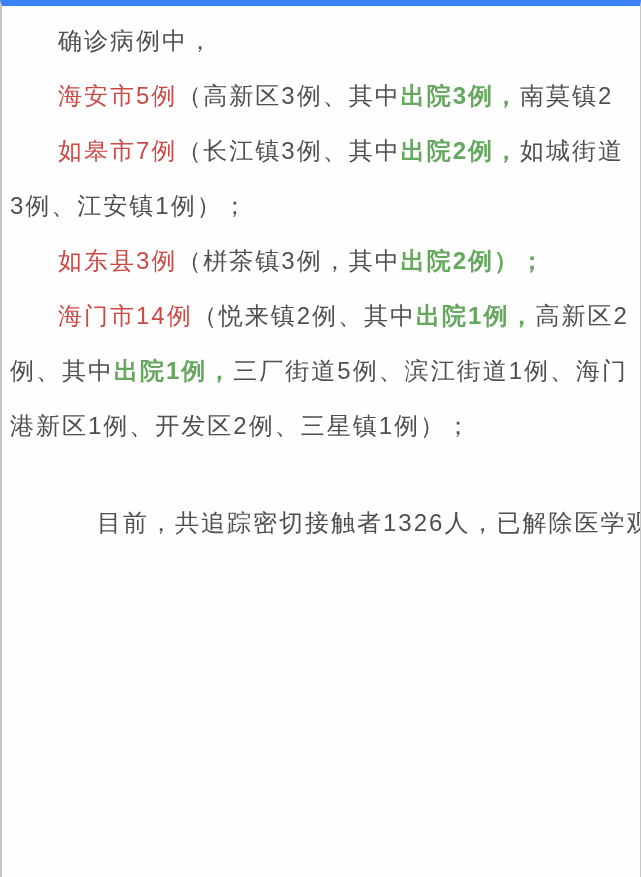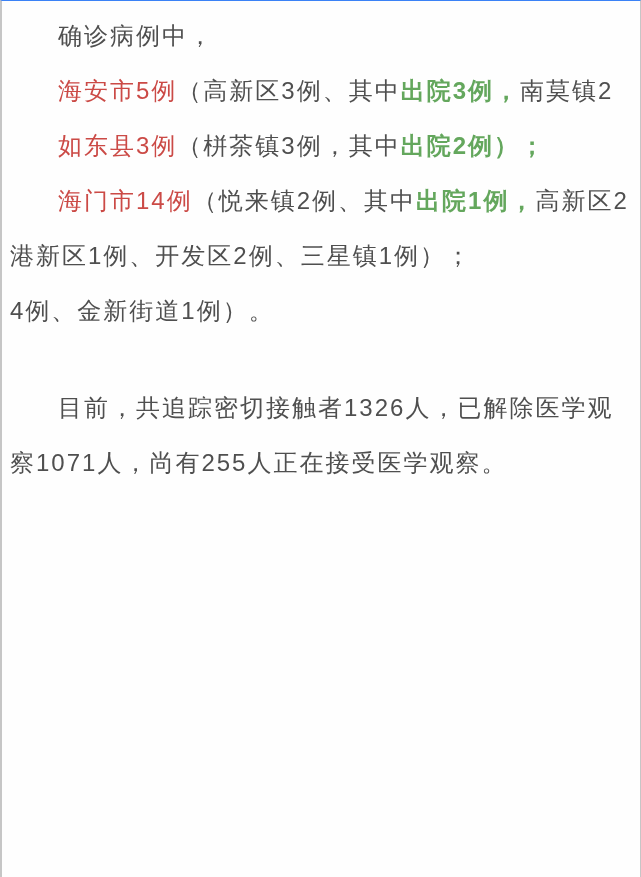--- a/index.html
+++ b/index.html
@@ -8,29 +8,29 @@
     background: #ffffff;
   }
   .article {
     position: relative;
     width: 641px;
     height: 877px;
     box-sizing: border-box;
     background: var(--bg, #fefefe);
     border-left: 2px solid var(--edge, #c6c6c6);
     border-right: 1px solid var(--edge, #c6c6c6);
-    border-top: 1px solid #3b82f6;
+    border-top: 6px solid #3b82f6;
     overflow: hidden;
     font-family: "Liberation Sans", "DejaVu Sans", sans-serif;
   }
   .body-text {
     padding: 7px 4px 0 8px;
   }
   .para { margin: 0; }
-  .para.gap-before { margin-top: 42px; }
+  .para.gap-before { margin-top: 42px; margin-left: 39px; }
   .line {
     font-size: 24px;
     line-height: 55px;
     letter-spacing: 2px;
     white-space: nowrap;
     color: var(--text, #4f4f4f);
   }
   .line.indent { text-indent: 48px; }
   .seg-n { color: var(--text, #4f4f4f); }
   .seg-r { color: var(--red, #cb4a46); font-weight: 400; }
@@ -46,27 +46,30 @@
 
 <div class="article" style="--bg: #fefefe; --text: #4f4f4f; --red: #cb4a46; --green: #64a75d; --edge: #c6c6c6;">
   <div class="body-text">
       <div class="para">
         <div class="line indent"><span class="seg-n">确诊病例中，</span></div>
       </div>
       <div class="para">
         <div class="line indent"><span class="seg-r">海安市5例</span><span class="seg-n">（</span><span class="seg-u">高新区3例</span><span class="seg-n">、其中</span><span class="seg-g">出院3例，</span><span class="seg-u">南莫镇2</span></div>
       </div>
       <div class="para">
+        <div class="line indent"><span class="seg-r">如皋市7例</span><span class="seg-n">（</span><span class="seg-u">长江镇3例</span><span class="seg-n">、其中</span><span class="seg-g">出院2例，</span><span class="seg-u">如城街道</span></div>
+        <div class="line"><span class="seg-u">3例、江安镇1例）</span><span class="seg-n">；</span></div>
+      </div>
+      <div class="para">
         <div class="line indent"><span class="seg-r">如东县3例</span><span class="seg-n">（</span><span class="seg-u">栟茶镇3例</span><span class="seg-n">，其中</span><span class="seg-g">出院2例）；</span></div>
       </div>
       <div class="para">
         <div class="line indent"><span class="seg-r">海门市14例</span><span class="seg-n">（</span><span class="seg-u">悦来镇2例</span><span class="seg-n">、其中</span><span class="seg-g">出院1例，</span><span class="seg-u">高新区2</span></div>
+        <div class="line"><span class="seg-u">例</span><span class="seg-n">、其中</span><span class="seg-g">出院1例，</span><span class="seg-u">三厂街道5例、滨江街道1例、海门</span></div>
         <div class="line"><span class="seg-u">港新区1例、开发区2例、三星镇1例）</span><span class="seg-n">；</span></div>
       </div>
       <div class="para">
-        <div class="line"><span class="seg-u">4例、金新街道1例）</span><span class="seg-n">。</span></div>
       </div>
       <div class="para gap-before">
         <div class="line indent"><span class="seg-n">目前，共追踪密切接触者1326人，已解除医学观</span></div>
-        <div class="line"><span class="seg-n">察1071人，尚有255人正在接受医学观察。</span></div>
       </div>
     </div>
 </div>
 
 </body></html>

